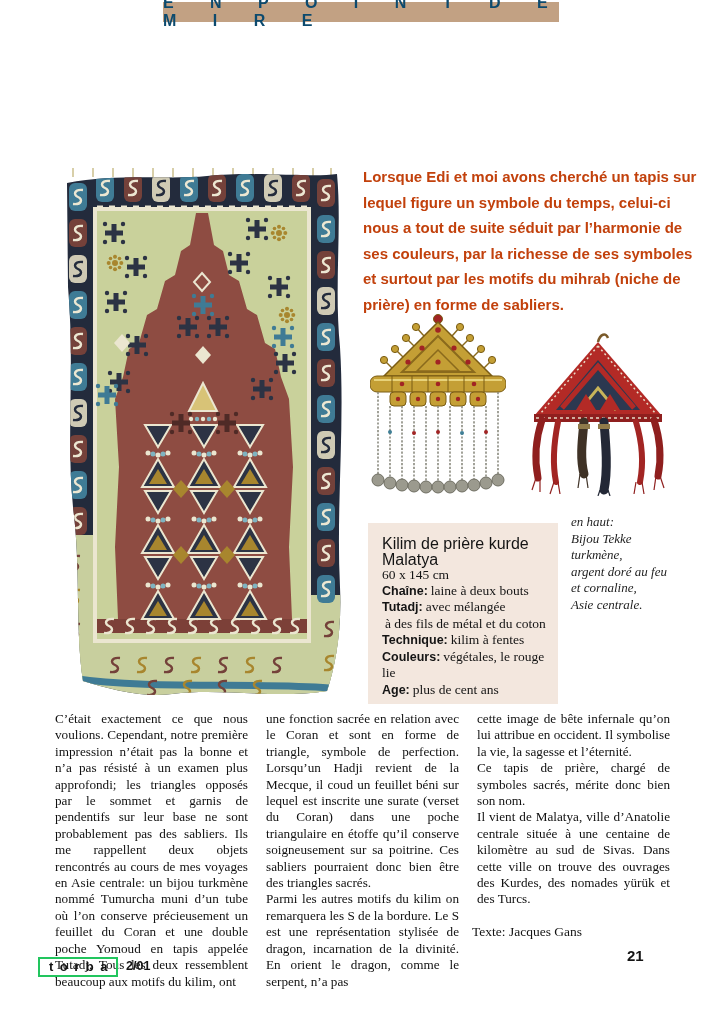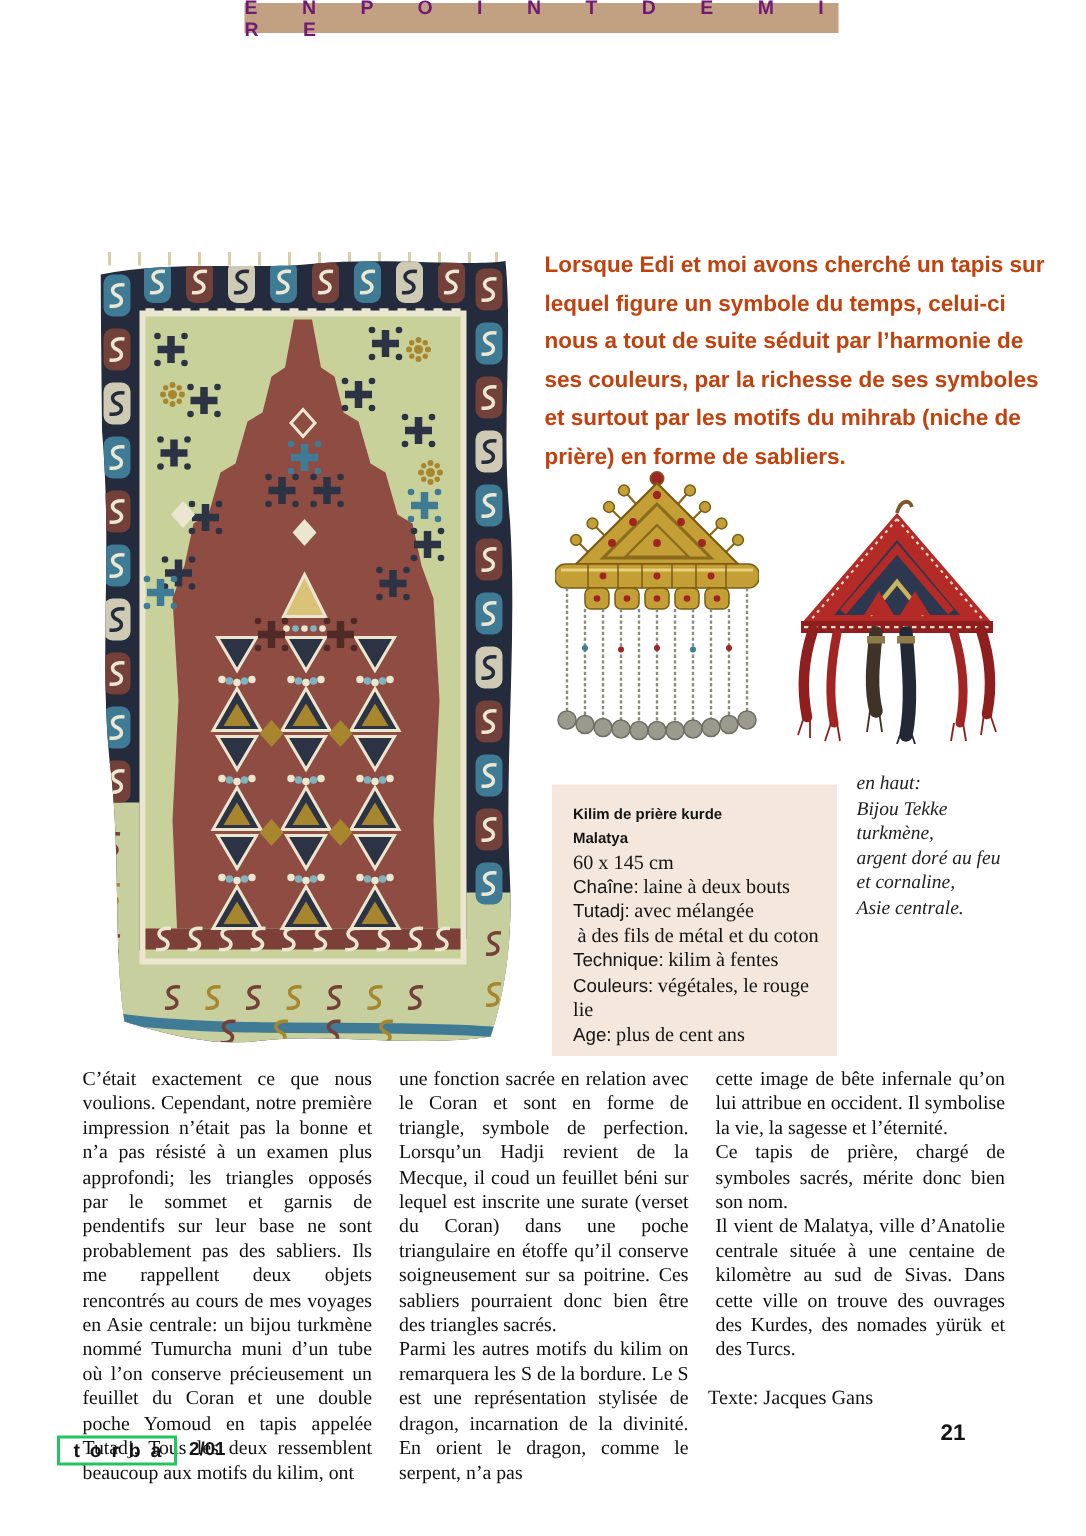--- a/index.html
+++ b/index.html
@@ -1,33 +1,33 @@
 <!DOCTYPE html>
 <html><head>
 <meta charset="utf-8">
 <style>
   html,body{margin:0;padding:0;background:#888;}
   #page{position:relative;width:724px;height:1024px;background:#ffffff;overflow:hidden;
         font-family:"Liberation Sans",sans-serif;color:#141414;}
   .banner{position:absolute;left:163px;top:2px;width:396px;height:20px;background:#c2a183;
-          display:flex;align-items:center;justify-content:center;font-weight:bold;font-size:13px;
-          letter-spacing:0.55em;word-spacing:0.9em;color:#701a75;}
+          display:flex;align-items:center;justify-content:center;font-weight:bold;font-size:16px;
+          letter-spacing:0.55em;word-spacing:0.9em;color:#0c4a6e;}
   .title{position:absolute;left:162px;top:50px;font-weight:bold;font-size:40px;line-height:44px;
          letter-spacing:-1.5px;color:#0c0c0c;text-shadow:3px 3px 3px #a9a9a9;}
   .title .l2{margin-left:96px;}
   .intro{position:absolute;left:363px;top:164px;width:336px;font-weight:bold;font-size:15px;
          line-height:25.5px;color:#c2410c;}
   .figure{position:absolute;}
   .kilim{left:57px;top:167px;}
   .pendant{left:370px;top:314px;}
   .amulet{left:528px;top:330px;}
   .spec{position:absolute;left:368px;top:523px;width:190px;height:181px;background:#f3e7de;
         box-sizing:border-box;padding:13px 8px 0 14px;font-size:12.5px;line-height:15.5px;}
-  .spec .t{font-weight:bold;font-size:10px;}
-  .spec .lab{font-weight:normal;margin-right:3px;}
+  .spec .t{font-weight:normal;font-size:16px;}
+  .spec .lab{font-weight:bold;margin-right:3px;}
   .spec .val{font-family:"Liberation Serif",serif;font-size:13.5px;}
   .scap{position:absolute;left:571px;top:514px;width:110px;font-family:"Liberation Serif",serif;
         font-style:italic;font-size:13px;line-height:16.5px;white-space:pre-line;color:#1e1e1e;}
   .col{position:absolute;top:711px;width:193px;font-family:"Liberation Serif",serif;
        font-size:13.2px;line-height:16.4px;text-align:justify;white-space:pre-line;color:#101010;}
   .c1{left:55px;} .c2{left:266px;} .c3{left:477px;}
   .credit{position:absolute;left:472px;top:924px;font-family:"Liberation Serif",serif;font-size:13.5px;}
   .logo{position:absolute;left:38px;top:957px;border:2px solid #22c55e;padding:0 2px 1px 9px;
         font-weight:bold;font-size:13px;letter-spacing:0.5em;line-height:15px;}
   .issue{position:absolute;left:126px;top:959px;font-weight:bold;font-size:12.5px;}

